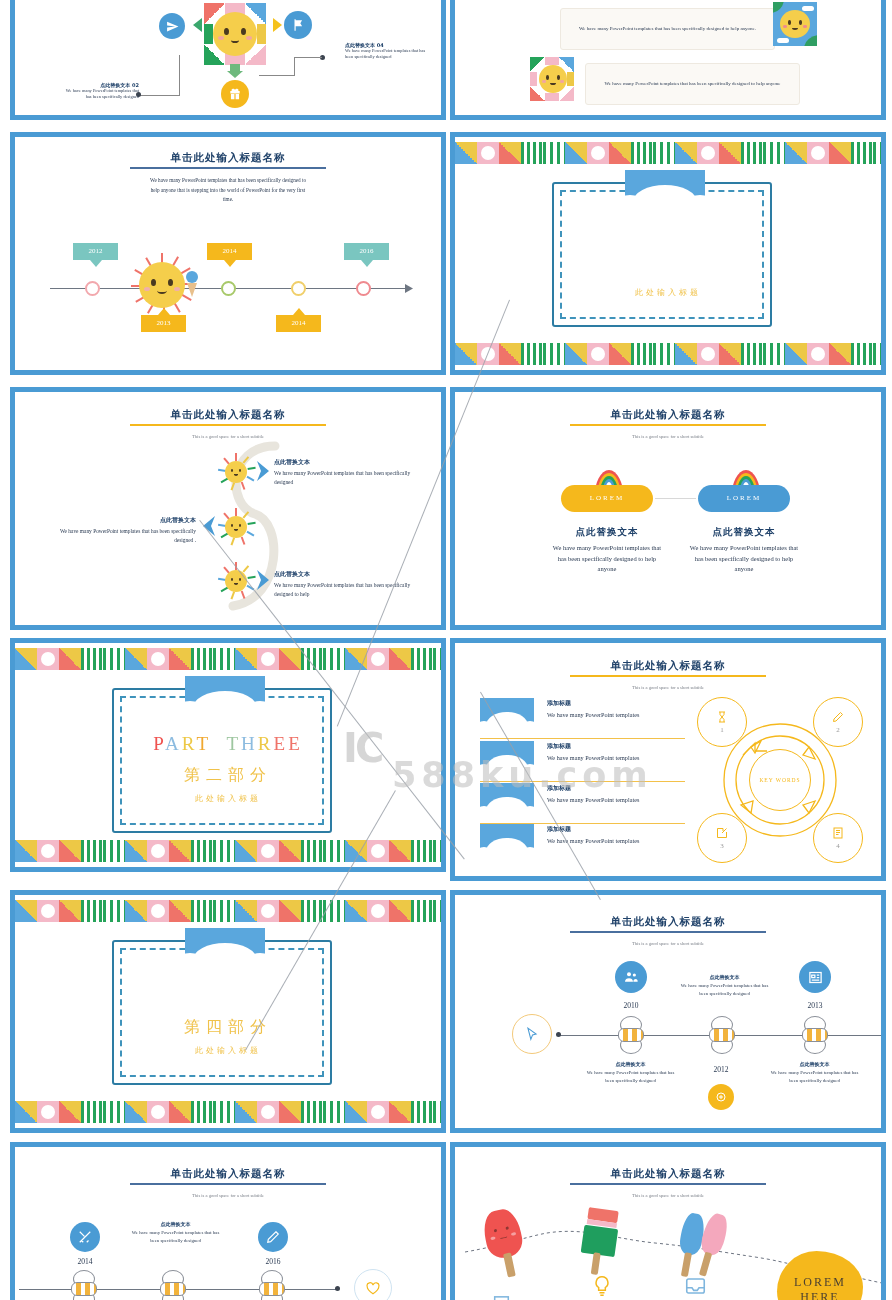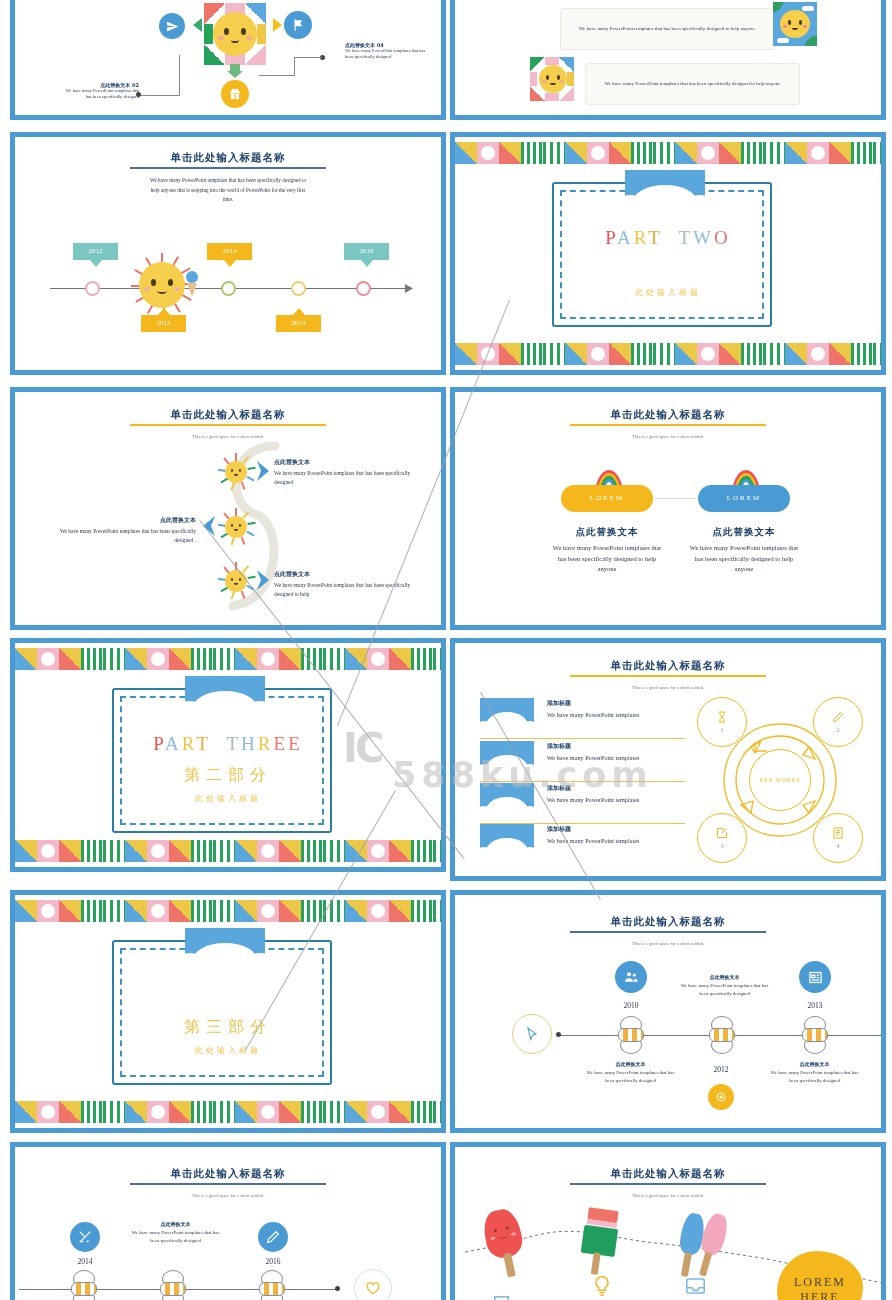--- a/index.html
+++ b/index.html
@@ -399,23 +399,20 @@
           <div class="cell c-tri-by" data-name="pattern-cell"></div>
           <div class="cell c-circ-pink" data-name="pattern-cell"></div>
           <div class="cell c-tri-ry" data-name="pattern-cell"></div>
           <div class="cell c-stripes" data-name="pattern-cell"></div>
           <div class="cell c-stripes2" data-name="pattern-cell"></div>
         </div>
       <div class="part-frame" data-name="section-frame" style="left:97px;top:45px;width:220px;height:145px;"></div>
       <div class="cloud-badge" data-name="cloud-banner" style="left:170px;top:33px;width:80px;height:40px;">
         <div class="cloud"></div>
       </div>
-      <div class="part-en" data-name="part-title-en" style="top:90px;font-size:19px;">
-        <span class="l0">P</span><span class="l1">A</span><span class="l2">R</span><span class="l3">T</span>&nbsp;&nbsp;<span class="l4">T</span><span class="l1">W</span><span class="l5">O</span>
-      </div>
       <div class="part-sub" data-name="part-subtitle-cn" style="top:150px;font-size:8px;">此处输入标题</div>
     </div>
   </div>
 
   <div class="slide" data-name="slide-s-curve-list" style="left:10px; top:387px; width:436px; height:243px;">
     <div class="inner">
       <div class="cn-title" data-name="page-title" style="font-size:10.5px;margin-top:16px;">单击此处输入标题名称</div>
       <div class="rule-yellow" data-name="title-underline" style="width:196px;"></div>
       <div class="subtitle" data-name="page-subtitle" style="font-size:4.6px;margin-top:8px;">This is a good space for a short subtitle</div>
 
@@ -722,21 +719,21 @@
           <div class="cell c-tri-by" data-name="pattern-cell"></div>
           <div class="cell c-circ-pink" data-name="pattern-cell"></div>
           <div class="cell c-tri-ry" data-name="pattern-cell"></div>
           <div class="cell c-stripes" data-name="pattern-cell"></div>
           <div class="cell c-stripes2" data-name="pattern-cell"></div>
         </div>
       <div class="part-frame" data-name="section-frame" style="left:97px;top:45px;width:220px;height:145px;"></div>
       <div class="cloud-badge" data-name="cloud-banner" style="left:170px;top:33px;width:80px;height:40px;">
         <div class="cloud"></div>
       </div>
-      <div class="part-cn" data-name="part-title-cn" style="top:122px;font-size:16px;">第三部分</div>
+      <div class="part-cn" data-name="part-title-cn" style="top:122px;font-size:16px;">第四部分</div>
       <div class="part-sub" data-name="part-subtitle-cn" style="top:150px;font-size:8px;">此处输入标题</div>
     </div>
   </div>
 
   <div class="slide" data-name="slide-bee-timeline-a" style="left:450px; top:890px; width:436px; height:243px;">
     <div class="inner">
       <div class="cn-title" data-name="page-title" style="font-size:10.5px;margin-top:20px;">单击此处输入标题名称</div>
       <div class="rule-blue" data-name="title-underline" style="width:196px;"></div>
       <div class="subtitle" data-name="page-subtitle" style="font-size:4.6px;margin-top:8px;">This is a good space for a short subtitle</div>
 

